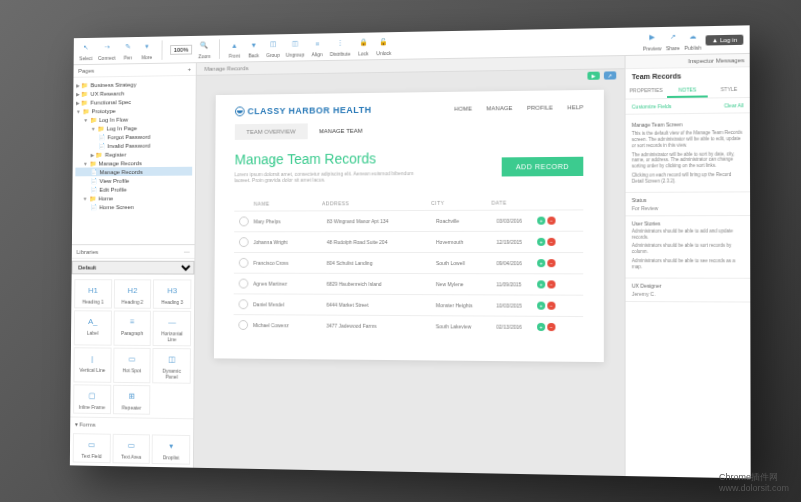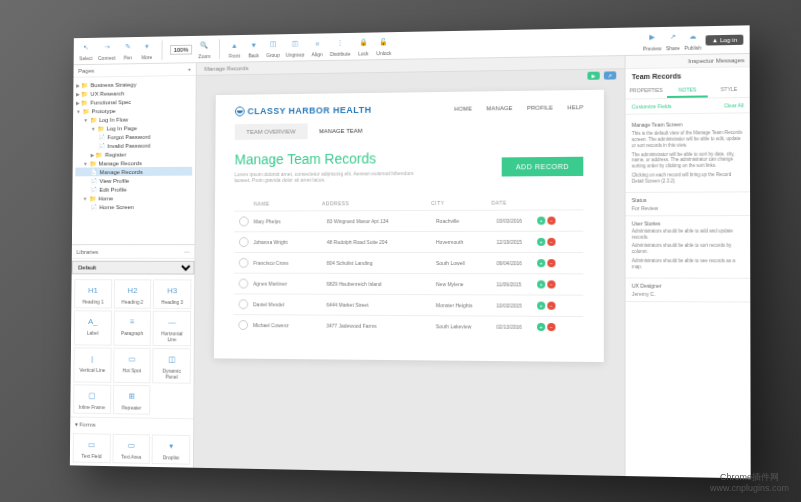--- a/index.html
+++ b/index.html
@@ -74,21 +74,21 @@
 .panel-tabs{display:flex;border-bottom:1px solid #eee}
 .panel-tab{flex:1;padding:3px;text-align:center;font-size:5px;color:#888;cursor:pointer}
 .panel-tab.active{color:#3ccb8f;border-bottom:2px solid #3ccb8f}
 .panel-section{padding:4px 6px;border-bottom:1px solid #eee}
 .panel-link{color:#3ccb8f;font-size:5px;cursor:pointer}
 .clear-link{float:right;color:#3ccb8f;font-size:5px}
 .panel-subtitle{font-size:5px;color:#666;margin:3px 0}
 .panel-text{font-size:4.5px;color:#888;line-height:1.3;margin-bottom:3px}
 .panel-label{font-size:5px;color:#666;margin-bottom:2px}
 .panel-value{font-size:5px;color:#888}
-.watermark{position:fixed;bottom:8px;right:12px;font-size:9px;color:#555;text-align:center;line-height:1.2}
+.watermark{position:fixed;bottom:8px;right:12px;font-size:9px;color:#555;text-align:left;line-height:1.2}
 </style>
 </head>
 <body>
 
 <div class="perspective-container">
 <div class="app">
 
 <div class="toolbar">
   <div class="toolbar-group">
     <div class="toolbar-item">
@@ -405,14 +405,14 @@
       <div class="panel-value">Jeremy C.</div>
     </div>
   </div>
 </div>
 
 </div>
 </div>
 
 <div class="watermark">
   <div>Chrome插件网</div>
-  <div>www.cnplugins.com</div>
+  <div>www.dolorsit.com</div>
 </div>
 
 </body></html>

